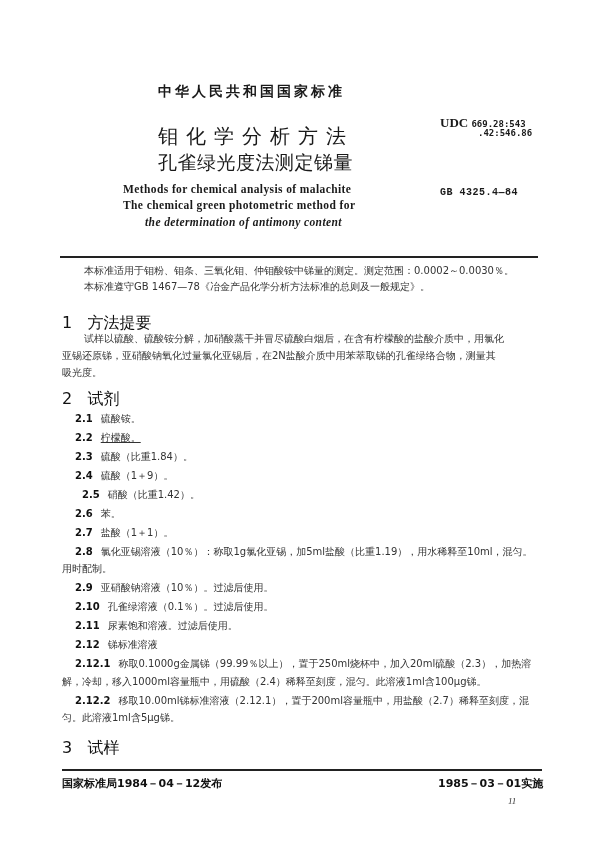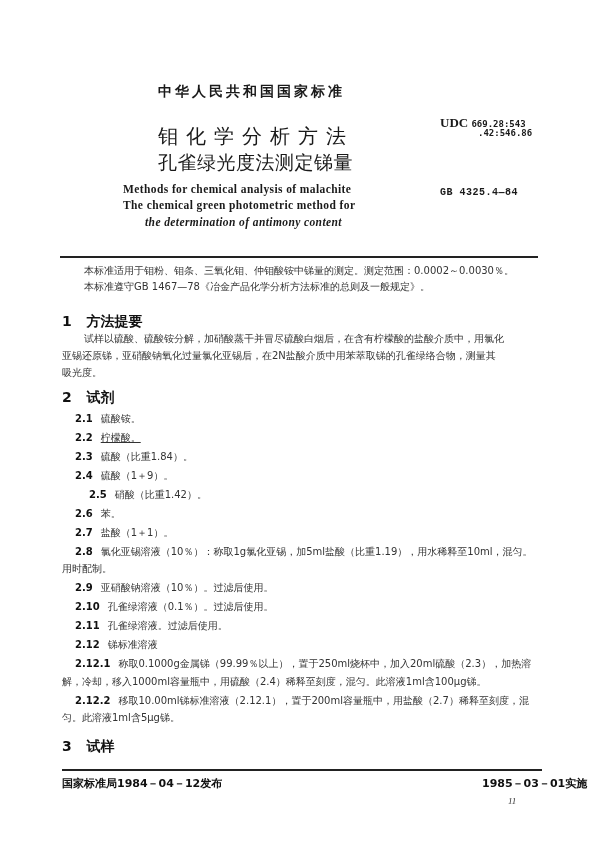--- a/index.html
+++ b/index.html
@@ -21,21 +21,21 @@
   .udc2 { left: 478px; top: 128px; font-size: 9px; font-weight: bold;
     font-family: "DejaVu Sans Mono", monospace; }
   .gb { left: 440px; top: 149px; font-size: 10px; font-weight: bold; letter-spacing: 0.5px;
     font-family: Liberation Mono, monospace; margin-top: 38px; }
   .en { font-size: 11.5px; font-weight: bold; font-family: "Liberation Serif", serif; letter-spacing: 0.4px; }
   .en1 { left: 123px; top: 183px; }
   .en2 { left: 123px; top: 199px; }
   .en3 { left: 145px; top: 216px; font-style: italic; }
   .rule { position: absolute; height: 2px; background: #222; }
   .p { font-size: 10px; font-family: "DejaVu Sans", "Liberation Sans", sans-serif; color: #333; }
-  .h { font-size: 14px; font-weight: bold; font-family: "DejaVu Sans", "Liberation Sans", sans-serif; color: #111; }
+  .h { font-size: 16px; font-weight: normal; font-family: "DejaVu Sans", "Liberation Sans", sans-serif; color: #111; }
   .num { font-weight: bold; font-family: "DejaVu Sans", "Liberation Sans", sans-serif; color: #111; display: inline-block; margin-right: 8px; }
   .footer { font-size: 11px; font-weight: bold; font-family: "DejaVu Sans", "Liberation Sans", sans-serif; color: #111; }
   .pageno { font-size: 9px; font-family: "Liberation Serif", serif; color: #333; }
 </style>
 </head>
 <body>
 
 <div class="abs national">中华人民共和国国家标准</div>
 <div class="abs title1">钼化学分析方法</div>
 <div class="abs title2">孔雀绿光度法测定锑量</div>
@@ -64,37 +64,37 @@
 <div class="abs p" style="left:62px; top:366px;">吸光度。</div>
 
 <div class="abs h" style="left:62px; top:389px;">
   <span>2</span>&nbsp;&nbsp;&nbsp;<span>试剂</span>
 </div>
 
 <div class="abs p" style="left:75px; top:412px;"><span class="num">2.1</span><span>硫酸铵。</span></div>
 <div class="abs p" style="left:75px; top:431px;text-decoration:underline;"><span class="num">2.2</span><span>柠檬酸。</span></div>
 <div class="abs p" style="left:75px; top:450px;"><span class="num">2.3</span><span>硫酸（比重1.84）。</span></div>
 <div class="abs p" style="left:75px; top:469px;"><span class="num">2.4</span><span>硫酸（1＋9）。</span></div>
-<div class="abs p" style="left:89px; top:488px;text-align:center;"><span class="num">2.5</span><span>硝酸（比重1.42）。</span></div>
+<div class="abs p" style="left:82px; top:488px;text-align:center;"><span class="num">2.5</span><span>硝酸（比重1.42）。</span></div>
 <div class="abs p" style="left:75px; top:507px;"><span class="num">2.6</span><span>苯。</span></div>
 <div class="abs p" style="left:75px; top:526px;"><span class="num">2.7</span><span>盐酸（1＋1）。</span></div>
 <div class="abs p" style="left:75px; top:545px;"><span class="num">2.8</span><span>氯化亚锡溶液（10％）：称取1g氯化亚锡，加5ml盐酸（比重1.19），用水稀释至10ml，混匀。</span></div>
 <div class="abs p" style="left:62px; top:562px;">用时配制。</div>
 <div class="abs p" style="left:75px; top:581px;"><span class="num">2.9</span><span>亚硝酸钠溶液（10％）。过滤后使用。</span></div>
 <div class="abs p" style="left:75px; top:600px;"><span class="num">2.10</span><span>孔雀绿溶液（0.1％）。过滤后使用。</span></div>
-<div class="abs p" style="left:75px; top:619px;"><span class="num">2.11</span><span>孔雀绿溶液。过滤后使用。</span></div>
+<div class="abs p" style="left:75px; top:619px;"><span class="num">2.11</span><span>尿素饱和溶液。过滤后使用。</span></div>
 <div class="abs p" style="left:75px; top:638px;"><span class="num">2.12</span><span>锑标准溶液</span></div>
 <div class="abs p" style="left:75px; top:657px;"><span class="num">2.12.1</span><span>称取0.1000g金属锑（99.99％以上），置于250ml烧杯中，加入20ml硫酸（2.3），加热溶</span></div>
 <div class="abs p" style="left:62px; top:675px;">解，冷却，移入1000ml容量瓶中，用硫酸（2.4）稀释至刻度，混匀。此溶液1ml含100μg锑。</div>
 <div class="abs p" style="left:75px; top:694px;"><span class="num">2.12.2</span><span>移取10.00ml锑标准溶液（2.12.1），置于200ml容量瓶中，用盐酸（2.7）稀释至刻度，混</span></div>
 <div class="abs p" style="left:62px; top:711px;">匀。此溶液1ml含5μg锑。</div>
 
 <div class="abs h" style="left:62px; top:738px;">
   <span>3</span>&nbsp;&nbsp;&nbsp;<span>试样</span>
 </div>
 
 <style>
 </style>
 
 <div class="rule" style="left:62px; top:769px; width:480px;"></div>
 <div class="abs footer" style="left:62px; top:776px;">国家标准局1984－04－12发布</div>
-<div class="abs footer" style="left:438px; top:776px;margin-left:44px;">1985－03－01实施</div>
+<div class="abs footer" style="left:438px; top:776px;">1985－03－01实施</div>
 <div class="abs pageno" style="left:508px; top:796px;font-style:italic;">11</div>
 
 </body></html>

